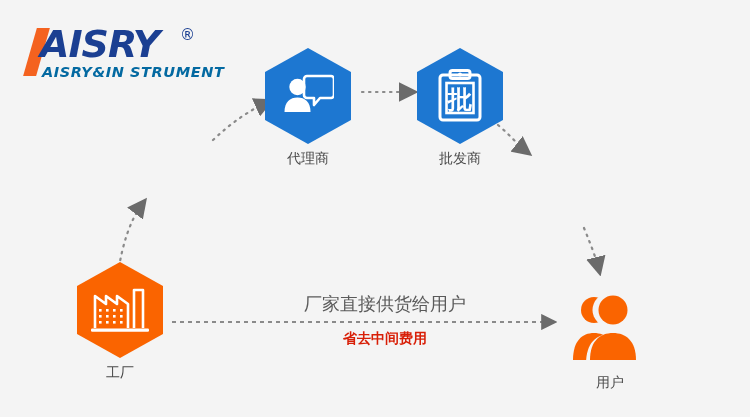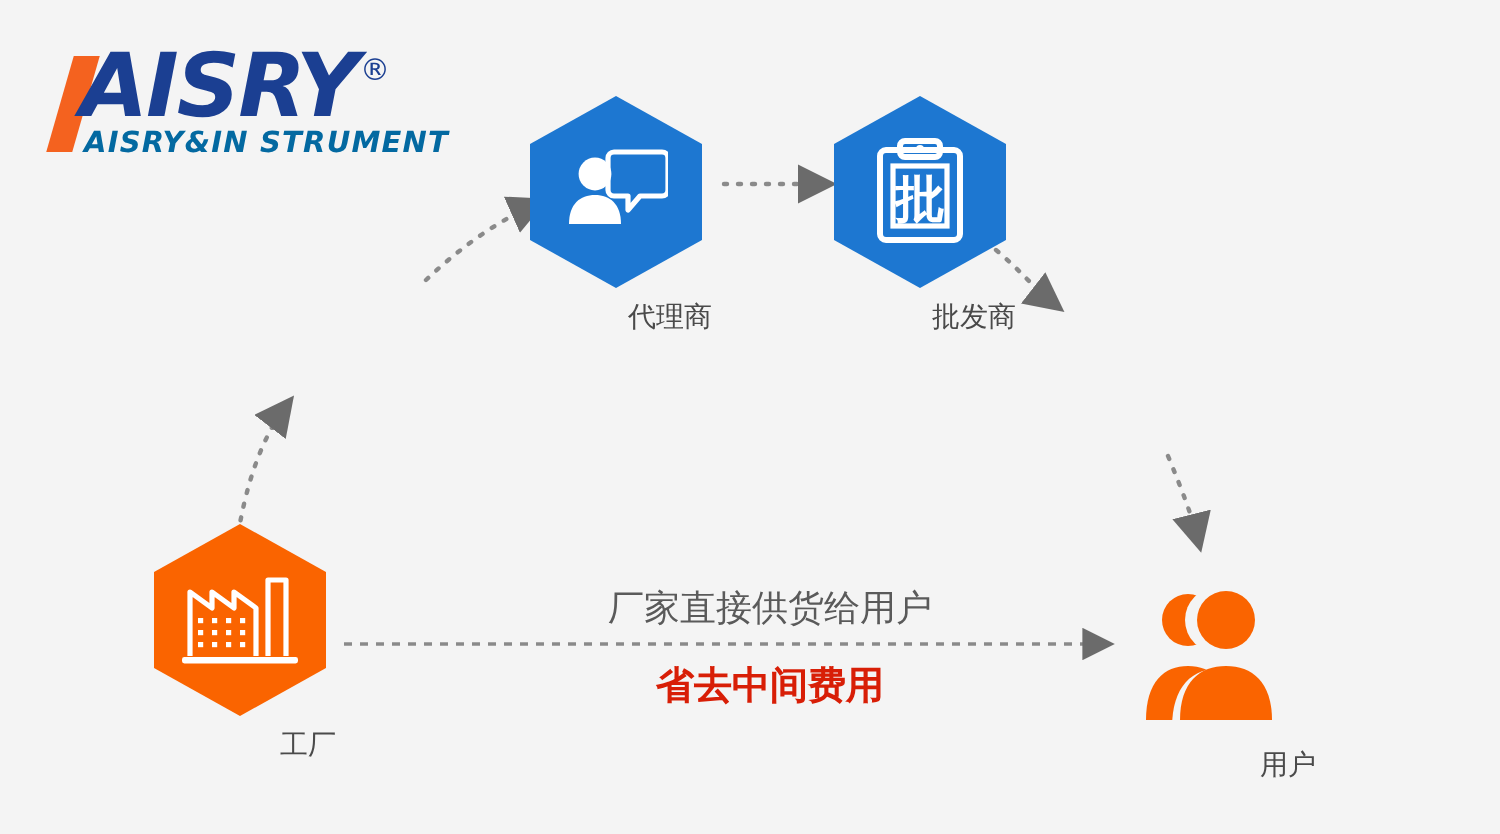--- a/index.html
+++ b/index.html
@@ -21,21 +21,21 @@
     position: absolute;
     left: 22px;
     top: 24px;
     width: 200px;
     height: 58px;
   }
   #logo .logo-main {
     position: absolute;
     left: 18px;
     top: 0px;
-    font-size: 44px;
+    font-size: 38px;
     font-weight: bold;
     font-style: italic;
     letter-spacing: -1px;
     color: #1b3f92;
     font-family: "DejaVu Sans", sans-serif;
     line-height: 40px;
   }
   #logo .logo-reg {
     position: absolute;
     left: 158px;
@@ -84,21 +84,20 @@
     justify-content: center;
   }
   .hex.blue { background: #1d77d1; }
   .hex.orange { background: #fa6400; }
   .node-label {
     margin-top: 6px;
     font-size: 14px;
     color: #4a4a4a;
     font-family: "DejaVu Sans", sans-serif;
     white-space: nowrap;
-    text-align: right;
   }
   .plain-icon {
     width: 86px;
     height: 96px;
     margin: 0 auto;
     display: flex;
     align-items: flex-end;
     justify-content: center;
   }
 
@@ -121,21 +120,21 @@
     left: 255px;
     top: 292px;
     width: 260px;
     font-size: 18px;
     color: #5a5a5a;
   }
   #caption-bottom {
     left: 255px;
     top: 330px;
     width: 260px;
-    font-size: 19px;
+    font-size: 14px;
     font-weight: bold;
     color: #d81e06;
   }
 </style>
 </head>
 <body>
 
 <div id="canvas">
 
   <div id="logo">

